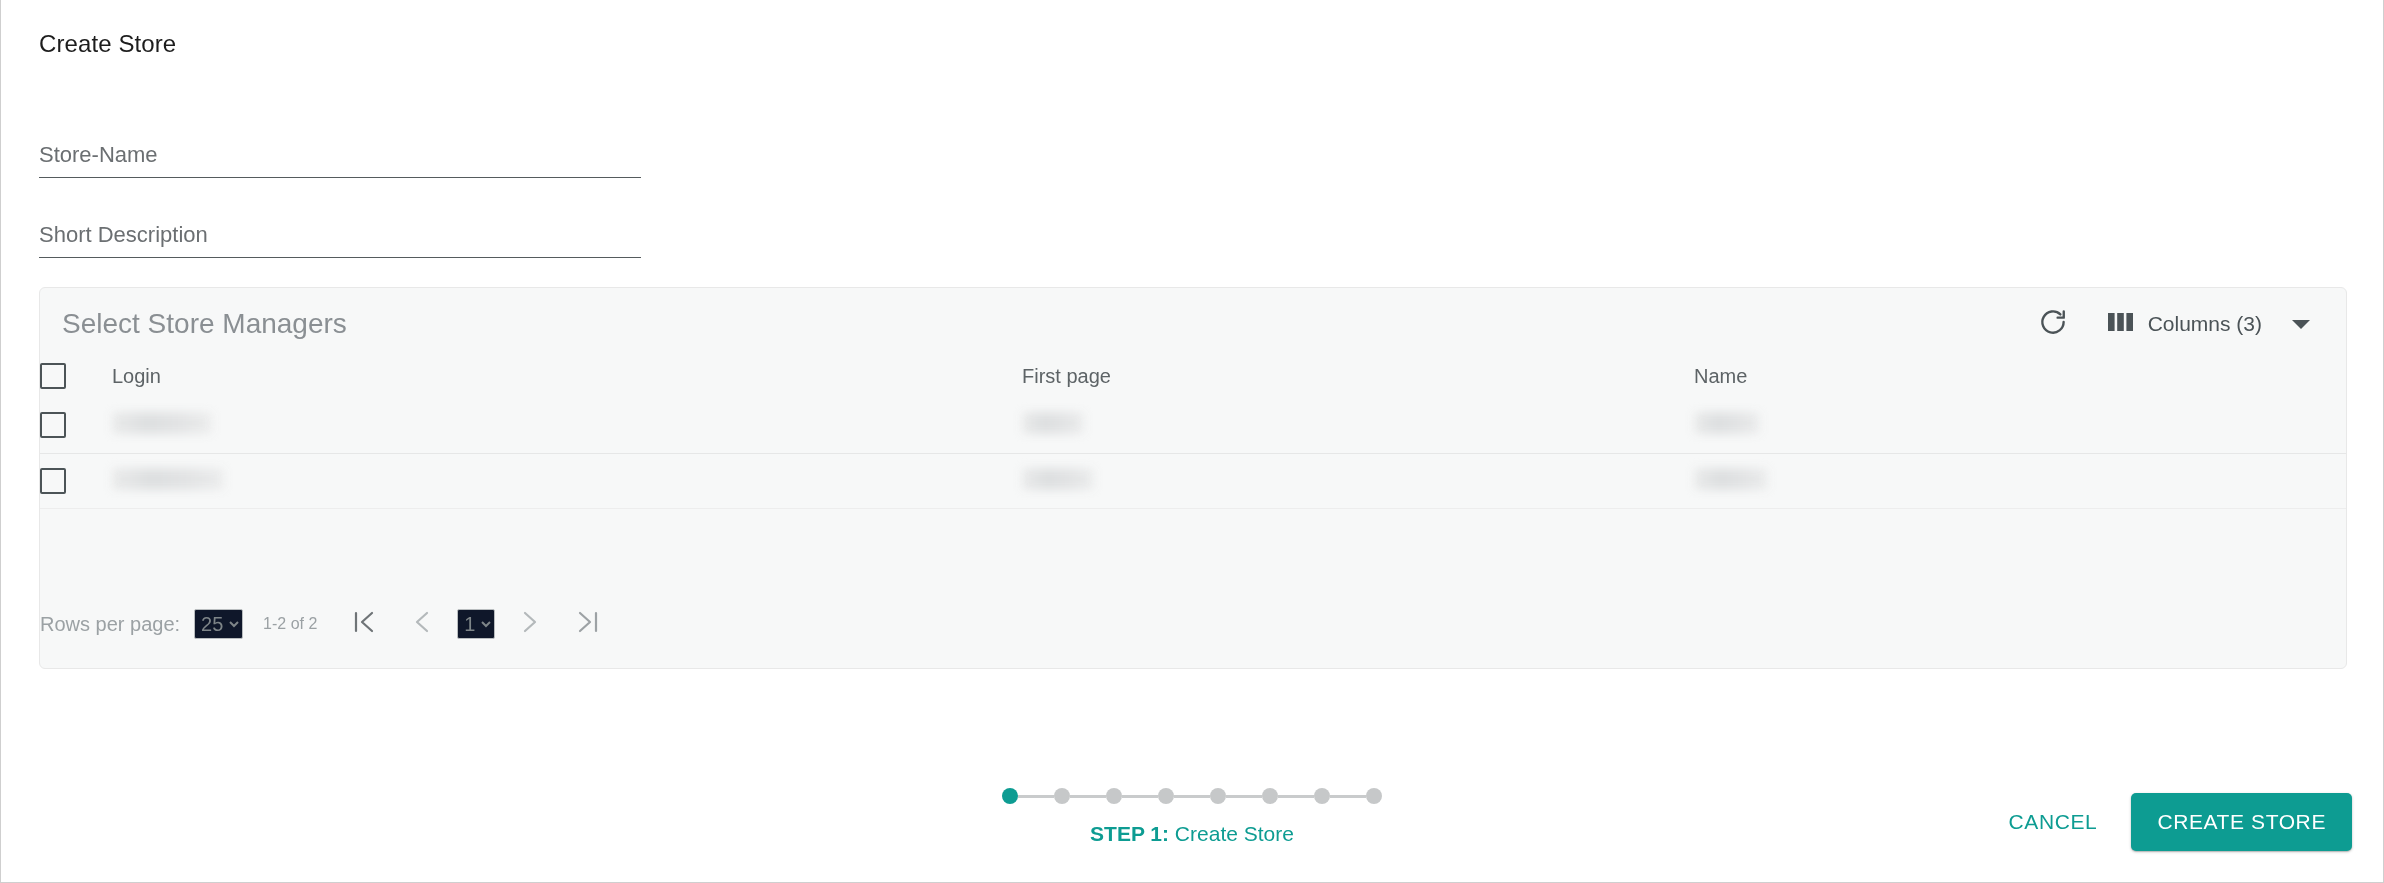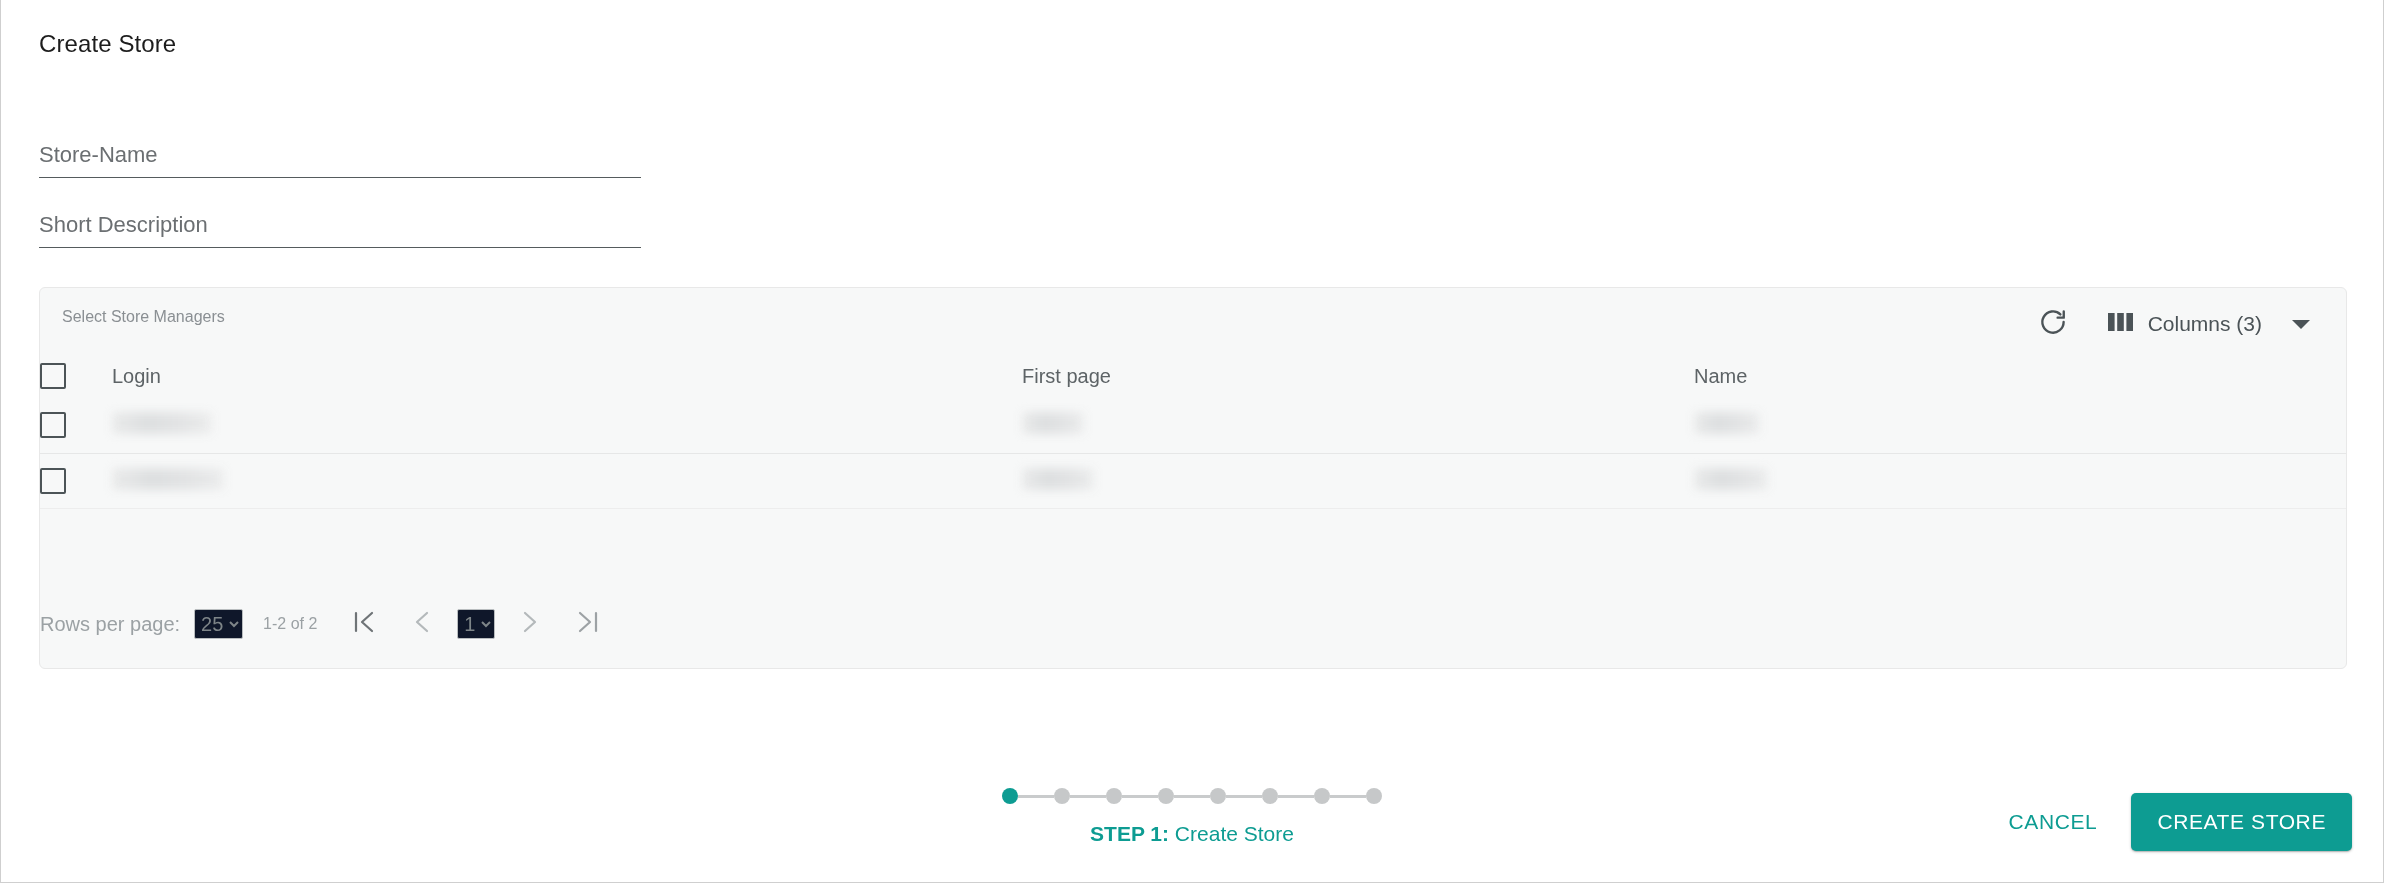--- a/index.html
+++ b/index.html
@@ -38,39 +38,39 @@
     border-bottom: 1.5px solid #555b5d;
     padding-bottom: 9px;
   }
   .field-label {
     font-size: 22px;
     color: #6b6f72;
     line-height: 26px;
     white-space: nowrap;
   }
   #field-store-name { top: 130px; margin-top: 12px; }
-  #field-short-desc { top: 212px; }
+  #field-short-desc { top: 222px; }
 
   
   .managers-panel {
     position: absolute;
     left: 38px; top: 287px;
     width: 2308px; height: 382px;
     background: #f7f8f8;
     border: 1px solid #e8e8e8;
     border-radius: 6px;
   }
   .panel-toolbar {
     position: relative;
     height: 66px;
   }
   .panel-caption {
     position: absolute;
     left: 22px; top: 20px;
-    font-size: 16px;
+    font-size: 28px;
     color: #8a8f93;
     white-space: nowrap;
   }
   .toolbar-right {
     position: absolute;
     right: 28px; top: 14px;
     display: flex;
     align-items: center;
     gap: 16px;
   }

